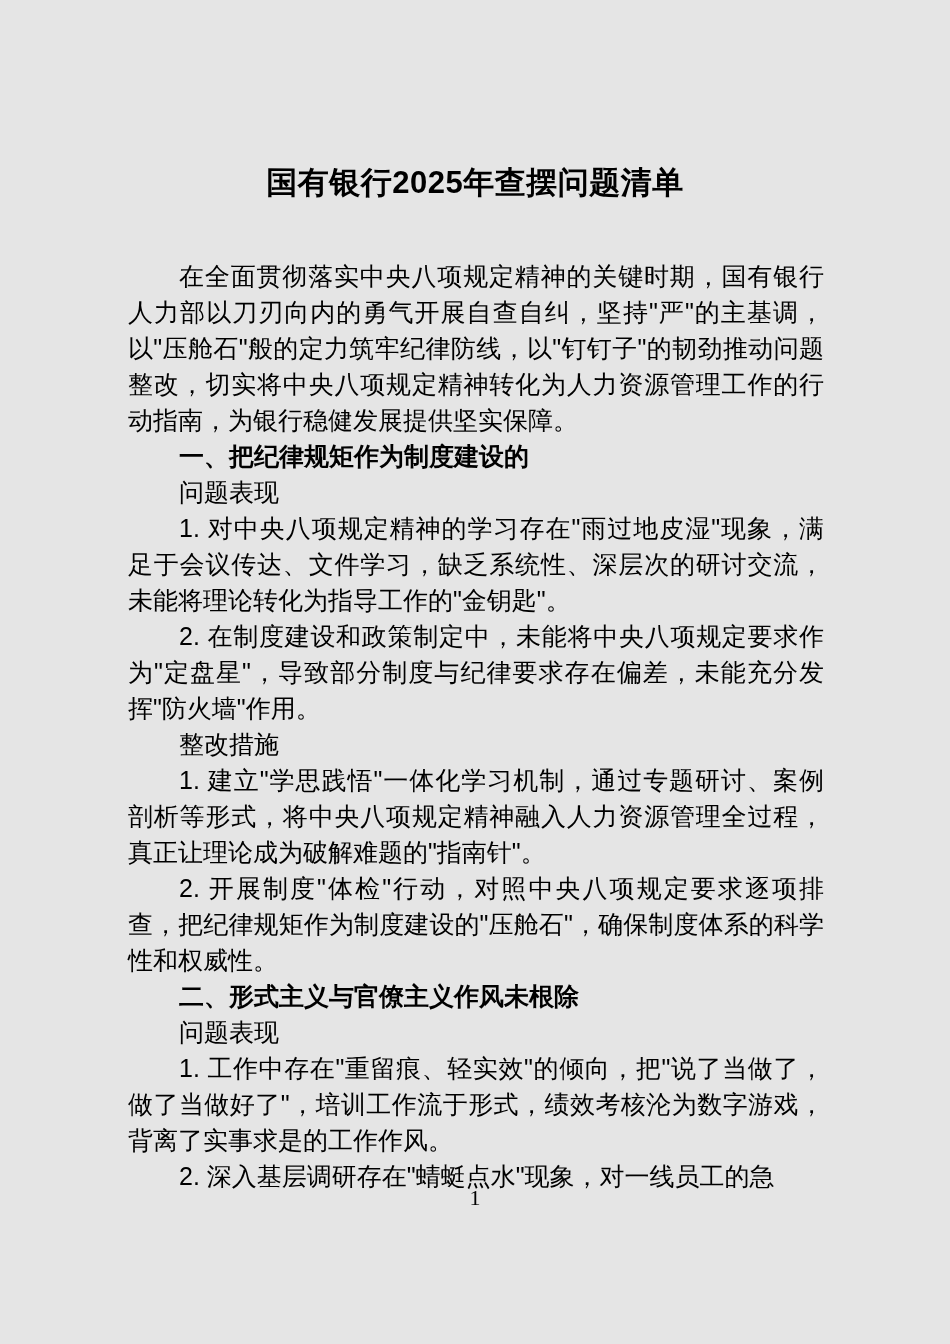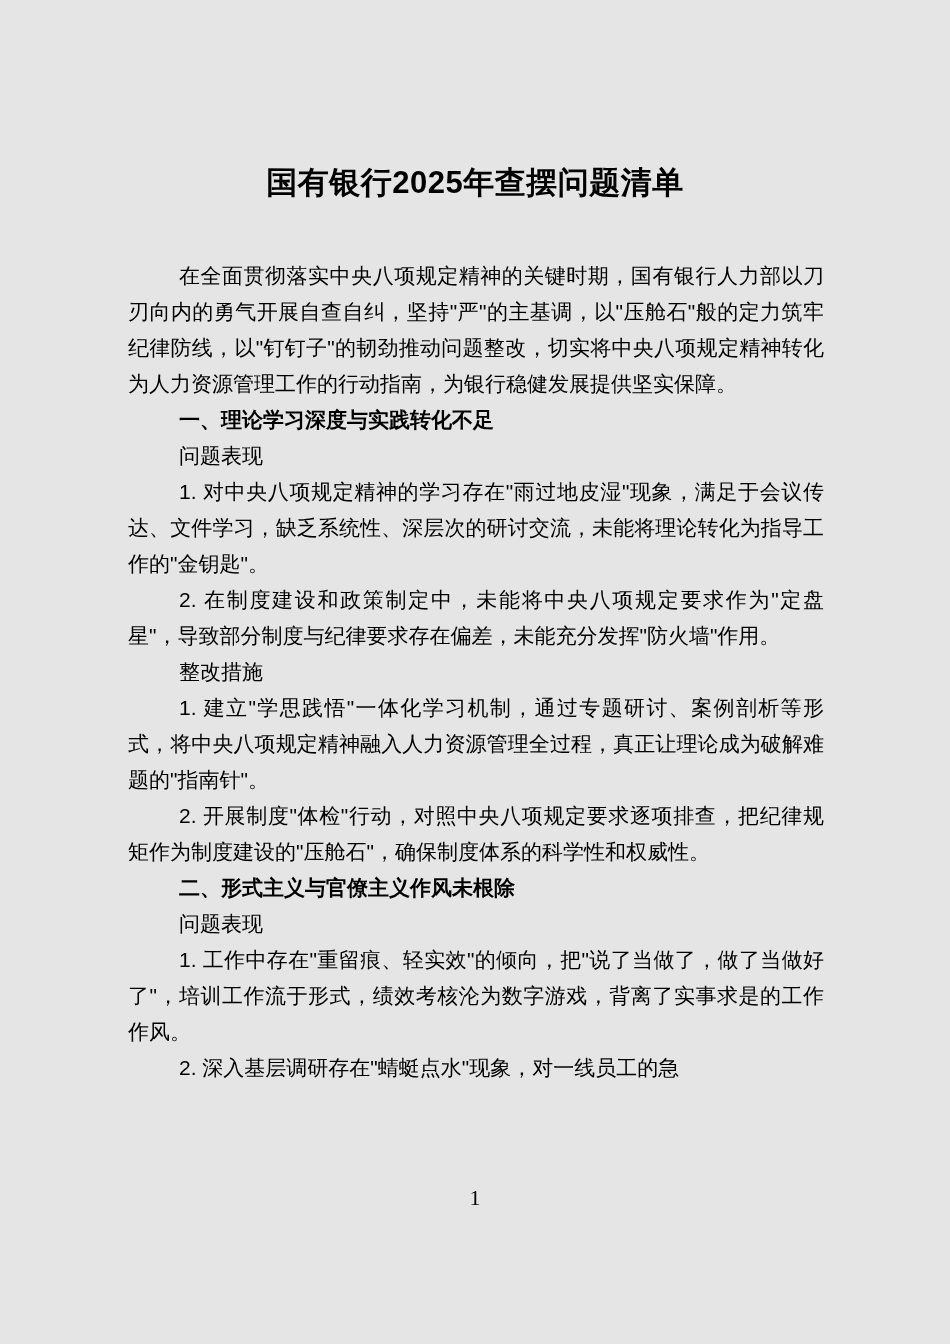--- a/index.html
+++ b/index.html
@@ -32,21 +32,21 @@
     white-space: nowrap;
   }
   .body-area {
     position: absolute;
     top: 258px;
     left: 128px;
     width: 696px;
   }
   .para {
     margin: 0;
-    font-size: 21px;
+    font-size: 25px;
     line-height: 36px;
     text-align: justify;
     text-justify: inter-character;
     text-indent: 51px;
     font-weight: 400;
     word-break: break-all;
     letter-spacing: 0px;
   }
   .para.heading {
     font-weight: 700;
@@ -73,21 +73,21 @@
 </style>
 </head>
 <body>
 
 <div class="page">
 
   <div class="doc-title">国有银行2025年查摆问题清单</div>
 
   <div class="body-area">
       <p class="para">在全面贯彻落实中央八项规定精神的关键时期，国有银行人力部以刀刃向内的勇气开展自查自纠，坚持"严"的主基调，以"压舱石"般的定力筑牢纪律防线，以"钉钉子"的韧劲推动问题整改，切实将中央八项规定精神转化为人力资源管理工作的行动指南，为银行稳健发展提供坚实保障。</p>
-      <p class="para heading">一、理论学习深度与实践转化不足</p>
+      <p class="para heading">一、把纪律规矩作为制度建设的</p>
       <p class="para subheading">问题表现</p>
       <p class="para">1. 对中央八项规定精神的学习存在"雨过地皮湿"现象，满足于会议传达、文件学习，缺乏系统性、深层次的研讨交流，未能将理论转化为指导工作的"金钥匙"。</p>
       <p class="para">2. 在制度建设和政策制定中，未能将中央八项规定要求作为"定盘星"，导致部分制度与纪律要求存在偏差，未能充分发挥"防火墙"作用。</p>
       <p class="para subheading">整改措施</p>
       <p class="para">1. 建立"学思践悟"一体化学习机制，通过专题研讨、案例剖析等形式，将中央八项规定精神融入人力资源管理全过程，真正让理论成为破解难题的"指南针"。</p>
       <p class="para">2. 开展制度"体检"行动，对照中央八项规定要求逐项排查，把纪律规矩作为制度建设的"压舱石"，确保制度体系的科学性和权威性。</p>
       <p class="para heading">二、形式主义与官僚主义作风未根除</p>
       <p class="para subheading">问题表现</p>
       <p class="para">1. 工作中存在"重留痕、轻实效"的倾向，把"说了当做了，做了当做好了"，培训工作流于形式，绩效考核沦为数字游戏，背离了实事求是的工作作风。</p>
       <p class="para nojust">2. 深入基层调研存在"蜻蜓点水"现象，对一线员工的急</p>

